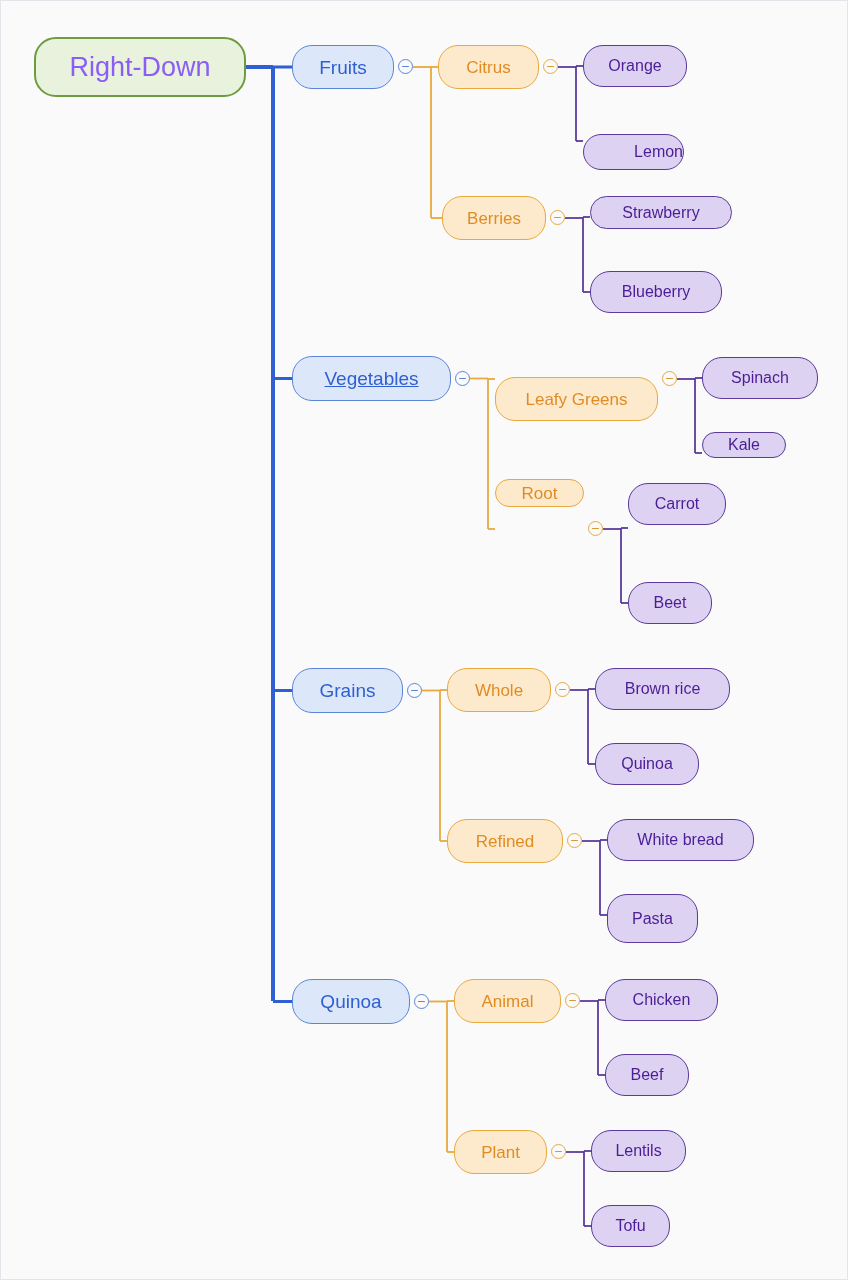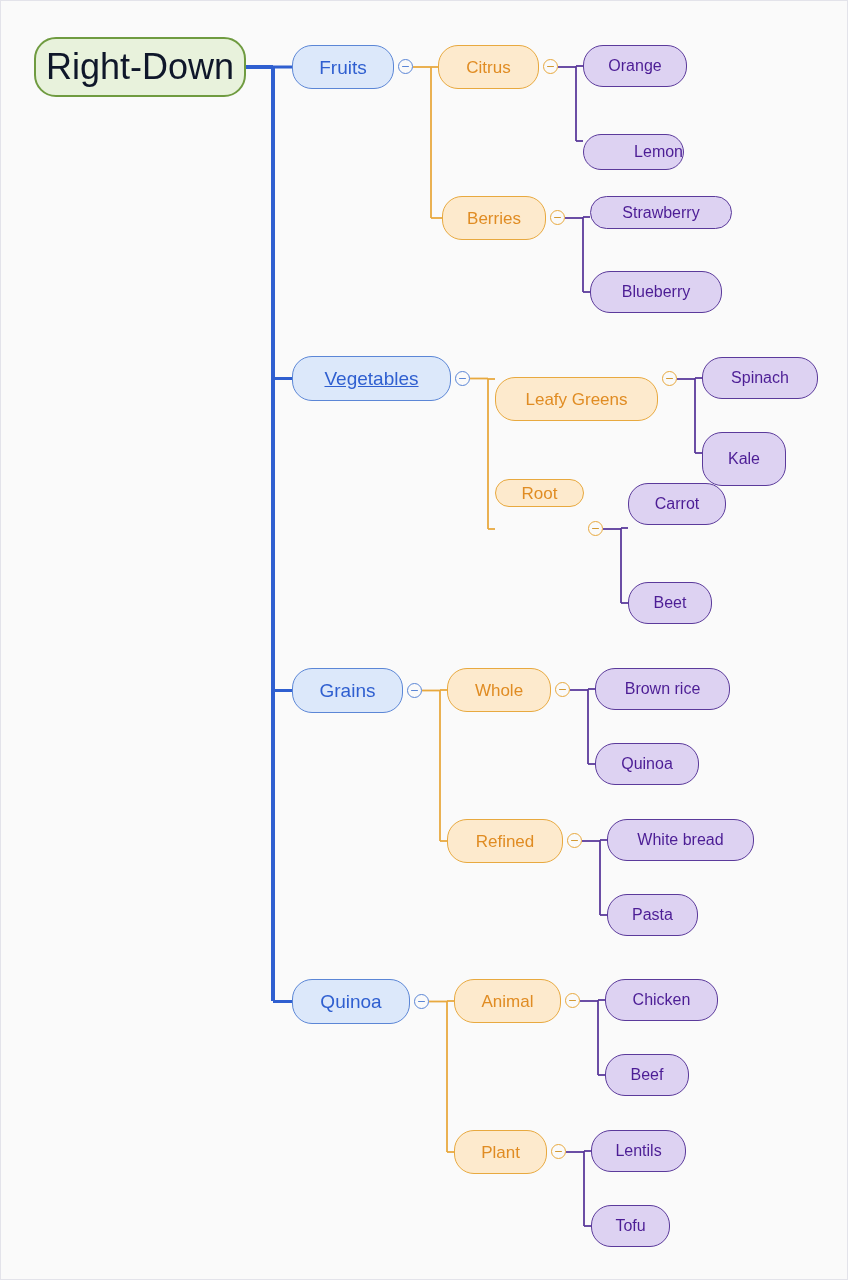--- a/index.html
+++ b/index.html
@@ -39,22 +39,22 @@
   .node-label {
     display: block;
     line-height: 1;
   }
   
   .lvl-root {
     background: #e8f2dc;
     border-color: #6f9b40;
     border-width: 2px;
     border-radius: 22px;
-    color: #0f172a;
-    font-size: 36px;
+    color: #8b5cf6;
+    font-size: 27px;
   }
   
   .lvl-1 {
     background: #dce8fa;
     border-color: #5b86d6;
     border-width: 1.6px;
     border-radius: 20px;
     color: #2f5fd0;
     font-size: 19px;
   }
@@ -203,21 +203,21 @@
       </div>
       <div class="node lvl-2" style="left: 494px; top: 356px; width: 163px; height: 44px; margin-top: 20px;">
         <span class="node-label">Leafy Greens</span>
       </div>
       <div class="toggle t-orange" style="left: 661px; top: 370px;">
         <span class="bar"></span>
       </div>
       <div class="node lvl-3" style="left: 701px; top: 356px; width: 116px; height: 42px;">
         <span class="node-label">Spinach</span>
       </div>
-      <div class="node lvl-3" style="left: 701px; top: 431px; width: 84px; height: 54px;">
+      <div class="node lvl-3" style="left: 701px; top: 431px; width: 84px; height: 26px;">
         <span class="node-label">Kale</span>
       </div>
       <div class="node lvl-2" style="left: 494px; top: 478px; width: 89px; height: 28px;">
         <span class="node-label">Root</span>
       </div>
       <div class="toggle t-orange" style="left: 587px; top: 520px;">
         <span class="bar"></span>
       </div>
       <div class="node lvl-3" style="left: 627px; top: 482px; width: 98px; height: 42px;">
         <span class="node-label">Carrot</span>
@@ -245,21 +245,21 @@
       </div>
       <div class="node lvl-2" style="left: 446px; top: 818px; width: 116px; height: 44px;">
         <span class="node-label">Refined</span>
       </div>
       <div class="toggle t-orange" style="left: 566px; top: 832px;">
         <span class="bar"></span>
       </div>
       <div class="node lvl-3" style="left: 606px; top: 818px; width: 147px; height: 42px;">
         <span class="node-label">White bread</span>
       </div>
-      <div class="node lvl-3" style="left: 606px; top: 893px; width: 91px; height: 42px;">
+      <div class="node lvl-3" style="left: 606px; top: 893px; width: 91px; height: 49px;">
         <span class="node-label">Pasta</span>
       </div>
       <div class="node lvl-1" style="left: 291px; top: 978px; width: 118px; height: 45px;">
         <span class="node-label">Quinoa</span>
       </div>
       <div class="toggle t-blue" style="left: 413px; top: 993px;">
         <span class="bar"></span>
       </div>
       <div class="node lvl-2" style="left: 453px; top: 978px; width: 107px; height: 44px;">
         <span class="node-label">Animal</span>

